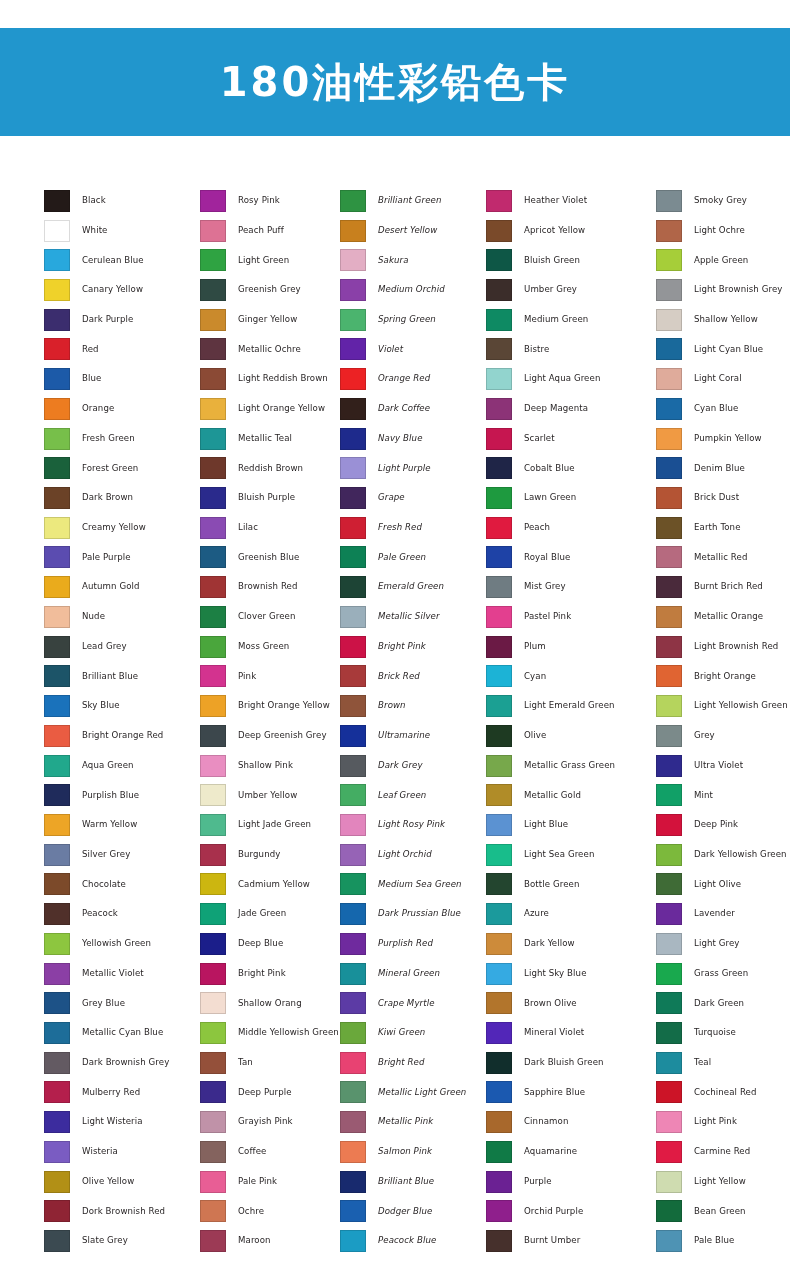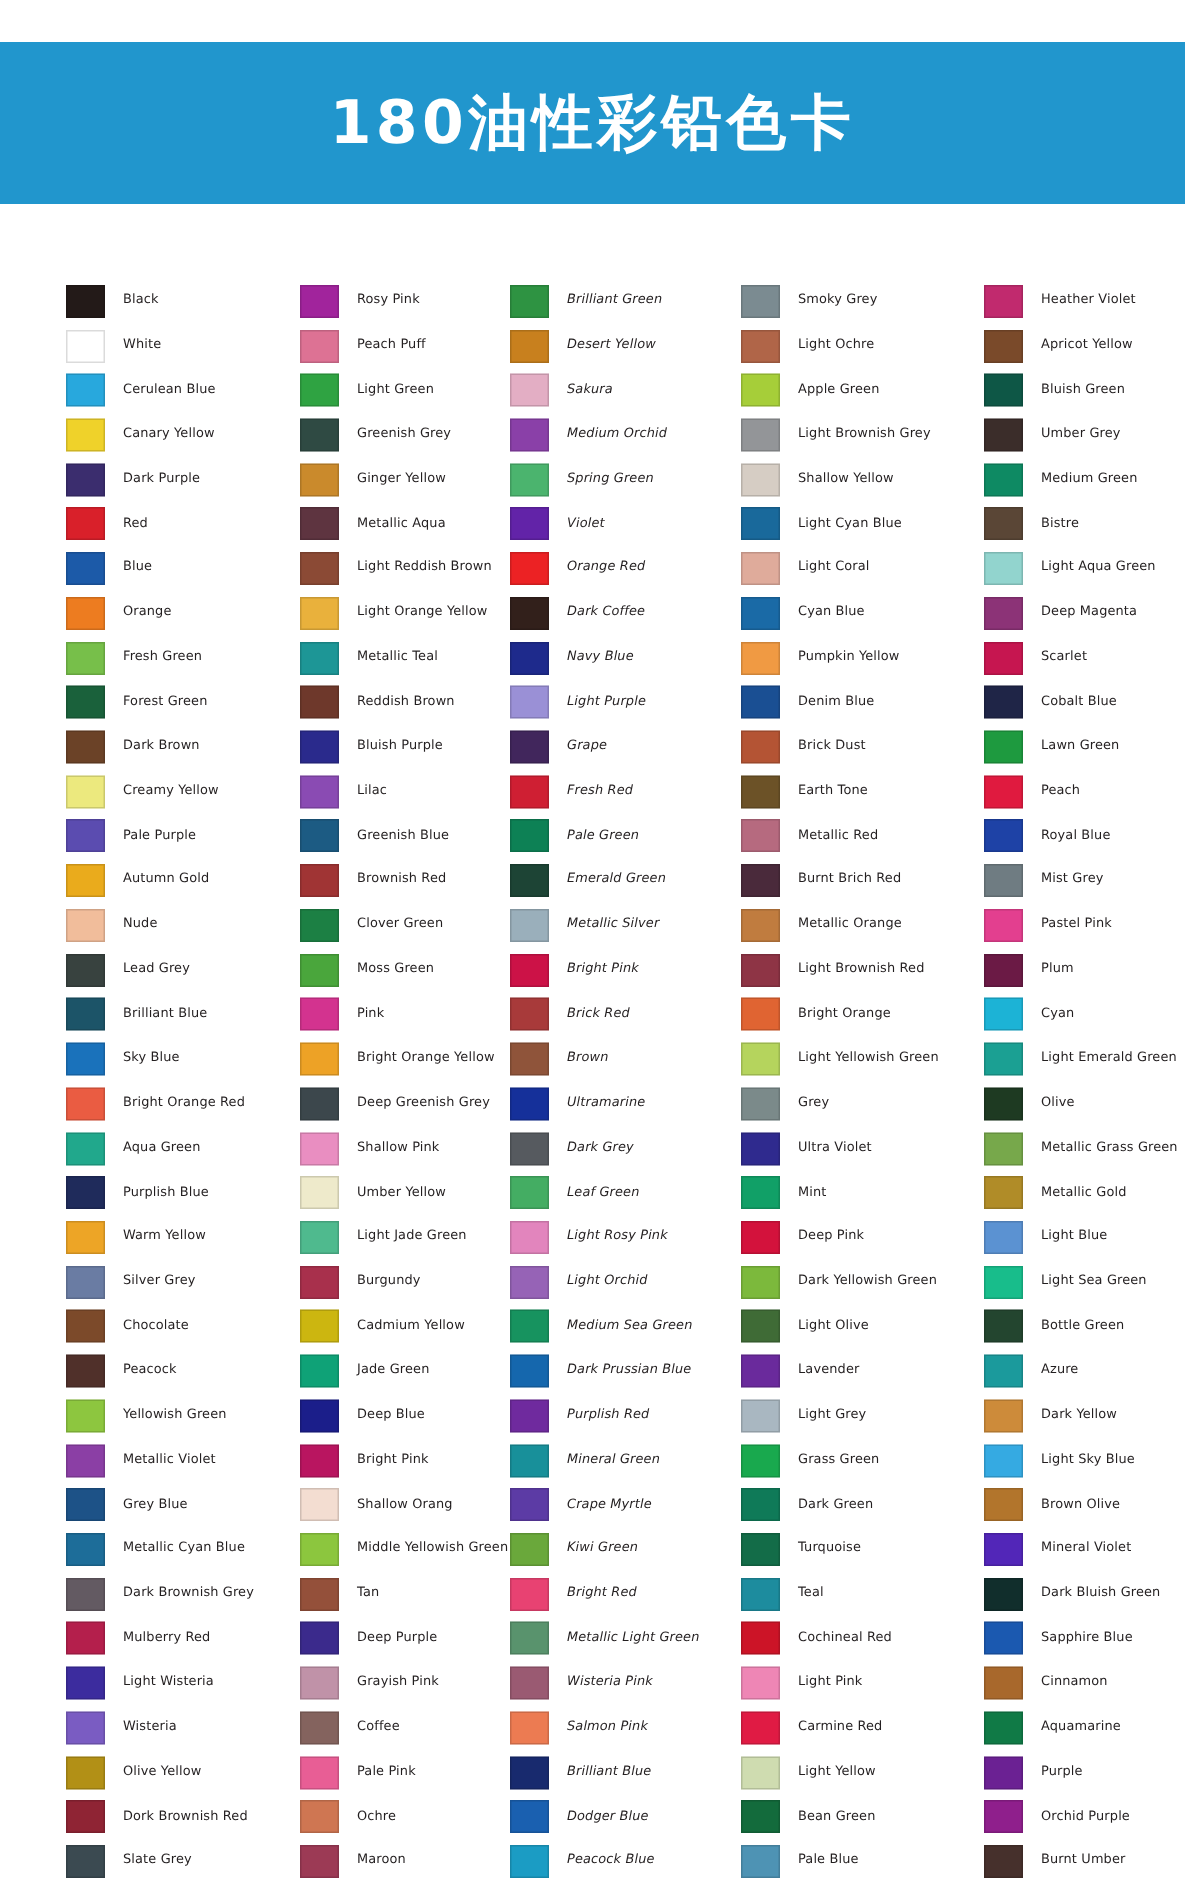--- a/index.html
+++ b/index.html
@@ -249,21 +249,21 @@
       <div class="swatch-row">
         <div class="swatch-chip" style="background: rgb(47, 74, 67);"></div>
         <div class="swatch-label">Greenish Grey</div>
       </div>
       <div class="swatch-row">
         <div class="swatch-chip" style="background: rgb(202, 138, 44);"></div>
         <div class="swatch-label">Ginger Yellow</div>
       </div>
       <div class="swatch-row">
         <div class="swatch-chip" style="background: rgb(94, 52, 64);"></div>
-        <div class="swatch-label">Metallic Aqua</div>
+        <div class="swatch-label">Metallic Ochre</div>
       </div>
       <div class="swatch-row">
         <div class="swatch-chip" style="background: rgb(139, 74, 53);"></div>
         <div class="swatch-label">Light  Reddish Brown</div>
       </div>
       <div class="swatch-row">
         <div class="swatch-chip" style="background: rgb(233, 177, 60);"></div>
         <div class="swatch-label">Light Orange Yellow</div>
       </div>
       <div class="swatch-row">
@@ -499,39 +499,185 @@
       <div class="swatch-row">
         <div class="swatch-chip" style="background: rgb(232, 66, 114);"></div>
         <div class="swatch-label">Bright Red</div>
       </div>
       <div class="swatch-row">
         <div class="swatch-chip" style="background: rgb(89, 147, 109);"></div>
         <div class="swatch-label">Metallic Light Green</div>
       </div>
       <div class="swatch-row">
         <div class="swatch-chip" style="background: rgb(154, 90, 114);"></div>
-        <div class="swatch-label">Wisteria Pink</div>
+        <div class="swatch-label">Metallic Pink</div>
       </div>
       <div class="swatch-row">
         <div class="swatch-chip" style="background: rgb(236, 123, 82);"></div>
         <div class="swatch-label">Salmon Pink</div>
       </div>
       <div class="swatch-row">
         <div class="swatch-chip" style="background: rgb(24, 42, 110);"></div>
         <div class="swatch-label">Brilliant Blue</div>
       </div>
       <div class="swatch-row">
         <div class="swatch-chip" style="background: rgb(26, 96, 176);"></div>
         <div class="swatch-label">Dodger Blue</div>
       </div>
       <div class="swatch-row">
         <div class="swatch-chip" style="background: rgb(27, 156, 196);"></div>
         <div class="swatch-label">Peacock Blue</div>
       </div>
     </div>
+    <div class="swatch-column col-4">
+      <div class="swatch-row">
+        <div class="swatch-chip" style="background: rgb(193, 42, 110);"></div>
+        <div class="swatch-label">Heather Violet</div>
+      </div>
+      <div class="swatch-row">
+        <div class="swatch-chip" style="background: rgb(122, 74, 42);"></div>
+        <div class="swatch-label">Apricot Yellow</div>
+      </div>
+      <div class="swatch-row">
+        <div class="swatch-chip" style="background: rgb(14, 87, 70);"></div>
+        <div class="swatch-label">Bluish Green</div>
+      </div>
+      <div class="swatch-row">
+        <div class="swatch-chip" style="background: rgb(59, 45, 42);"></div>
+        <div class="swatch-label">Umber Grey</div>
+      </div>
+      <div class="swatch-row">
+        <div class="swatch-chip" style="background: rgb(14, 138, 99);"></div>
+        <div class="swatch-label">Medium Green</div>
+      </div>
+      <div class="swatch-row">
+        <div class="swatch-chip" style="background: rgb(90, 70, 54);"></div>
+        <div class="swatch-label">Bistre</div>
+      </div>
+      <div class="swatch-row">
+        <div class="swatch-chip" style="background: rgb(146, 212, 206);"></div>
+        <div class="swatch-label">Light Aqua Green</div>
+      </div>
+      <div class="swatch-row">
+        <div class="swatch-chip" style="background: rgb(140, 51, 119);"></div>
+        <div class="swatch-label">Deep Magenta</div>
+      </div>
+      <div class="swatch-row">
+        <div class="swatch-chip" style="background: rgb(198, 22, 80);"></div>
+        <div class="swatch-label">Scarlet</div>
+      </div>
+      <div class="swatch-row">
+        <div class="swatch-chip" style="background: rgb(31, 37, 71);"></div>
+        <div class="swatch-label">Cobalt Blue</div>
+      </div>
+      <div class="swatch-row">
+        <div class="swatch-chip" style="background: rgb(30, 154, 63);"></div>
+        <div class="swatch-label">Lawn Green</div>
+      </div>
+      <div class="swatch-row">
+        <div class="swatch-chip" style="background: rgb(224, 26, 63);"></div>
+        <div class="swatch-label">Peach</div>
+      </div>
+      <div class="swatch-row">
+        <div class="swatch-chip" style="background: rgb(30, 66, 166);"></div>
+        <div class="swatch-label">Royal Blue</div>
+      </div>
+      <div class="swatch-row">
+        <div class="swatch-chip" style="background: rgb(111, 124, 130);"></div>
+        <div class="swatch-label">Mist Grey</div>
+      </div>
+      <div class="swatch-row">
+        <div class="swatch-chip" style="background: rgb(227, 63, 143);"></div>
+        <div class="swatch-label">Pastel Pink</div>
+      </div>
+      <div class="swatch-row">
+        <div class="swatch-chip" style="background: rgb(107, 26, 69);"></div>
+        <div class="swatch-label">Plum</div>
+      </div>
+      <div class="swatch-row">
+        <div class="swatch-chip" style="background: rgb(28, 179, 214);"></div>
+        <div class="swatch-label">Cyan</div>
+      </div>
+      <div class="swatch-row">
+        <div class="swatch-chip" style="background: rgb(27, 160, 147);"></div>
+        <div class="swatch-label">Light Emerald Green</div>
+      </div>
+      <div class="swatch-row">
+        <div class="swatch-chip" style="background: rgb(30, 58, 34);"></div>
+        <div class="swatch-label">Olive</div>
+      </div>
+      <div class="swatch-row">
+        <div class="swatch-chip" style="background: rgb(119, 168, 75);"></div>
+        <div class="swatch-label">Metallic Grass Green</div>
+      </div>
+      <div class="swatch-row">
+        <div class="swatch-chip" style="background: rgb(176, 140, 40);"></div>
+        <div class="swatch-label">Metallic Gold</div>
+      </div>
+      <div class="swatch-row">
+        <div class="swatch-chip" style="background: rgb(91, 146, 210);"></div>
+        <div class="swatch-label">Light Blue</div>
+      </div>
+      <div class="swatch-row">
+        <div class="swatch-chip" style="background: rgb(24, 189, 139);"></div>
+        <div class="swatch-label">Light Sea Green</div>
+      </div>
+      <div class="swatch-row">
+        <div class="swatch-chip" style="background: rgb(35, 69, 47);"></div>
+        <div class="swatch-label">Bottle Green</div>
+      </div>
+      <div class="swatch-row">
+        <div class="swatch-chip" style="background: rgb(27, 154, 156);"></div>
+        <div class="swatch-label">Azure</div>
+      </div>
+      <div class="swatch-row">
+        <div class="swatch-chip" style="background: rgb(205, 139, 58);"></div>
+        <div class="swatch-label">Dark Yellow</div>
+      </div>
+      <div class="swatch-row">
+        <div class="swatch-chip" style="background: rgb(53, 170, 226);"></div>
+        <div class="swatch-label">Light Sky Blue</div>
+      </div>
+      <div class="swatch-row">
+        <div class="swatch-chip" style="background: rgb(178, 117, 44);"></div>
+        <div class="swatch-label">Brown Olive</div>
+      </div>
+      <div class="swatch-row">
+        <div class="swatch-chip" style="background: rgb(82, 38, 184);"></div>
+        <div class="swatch-label">Mineral Violet</div>
+      </div>
+      <div class="swatch-row">
+        <div class="swatch-chip" style="background: rgb(17, 46, 44);"></div>
+        <div class="swatch-label">Dark Bluish Green</div>
+      </div>
+      <div class="swatch-row">
+        <div class="swatch-chip" style="background: rgb(27, 89, 176);"></div>
+        <div class="swatch-label">Sapphire Blue</div>
+      </div>
+      <div class="swatch-row">
+        <div class="swatch-chip" style="background: rgb(168, 104, 44);"></div>
+        <div class="swatch-label">Cinnamon</div>
+      </div>
+      <div class="swatch-row">
+        <div class="swatch-chip" style="background: rgb(16, 122, 70);"></div>
+        <div class="swatch-label">Aquamarine</div>
+      </div>
+      <div class="swatch-row">
+        <div class="swatch-chip" style="background: rgb(107, 33, 147);"></div>
+        <div class="swatch-label">Purple</div>
+      </div>
+      <div class="swatch-row">
+        <div class="swatch-chip" style="background: rgb(143, 31, 140);"></div>
+        <div class="swatch-label">Orchid Purple</div>
+      </div>
+      <div class="swatch-row">
+        <div class="swatch-chip" style="background: rgb(70, 48, 44);"></div>
+        <div class="swatch-label">Burnt Umber</div>
+      </div>
+    </div>
     <div class="swatch-column col-3">
       <div class="swatch-row">
         <div class="swatch-chip" style="background: rgb(123, 139, 145);"></div>
         <div class="swatch-label">Smoky Grey</div>
       </div>
       <div class="swatch-row">
         <div class="swatch-chip" style="background: rgb(176, 101, 72);"></div>
         <div class="swatch-label">Light Ochre</div>
       </div>
       <div class="swatch-row">
@@ -662,161 +808,15 @@
         <div class="swatch-chip" style="background: rgb(207, 220, 176);"></div>
         <div class="swatch-label">Light Yellow</div>
       </div>
       <div class="swatch-row">
         <div class="swatch-chip" style="background: rgb(19, 107, 60);"></div>
         <div class="swatch-label">Bean Green</div>
       </div>
       <div class="swatch-row">
         <div class="swatch-chip" style="background: rgb(78, 147, 180);"></div>
         <div class="swatch-label">Pale Blue</div>
-      </div>
-    </div>
-    <div class="swatch-column col-4">
-      <div class="swatch-row">
-        <div class="swatch-chip" style="background: rgb(193, 42, 110);"></div>
-        <div class="swatch-label">Heather Violet</div>
-      </div>
-      <div class="swatch-row">
-        <div class="swatch-chip" style="background: rgb(122, 74, 42);"></div>
-        <div class="swatch-label">Apricot Yellow</div>
-      </div>
-      <div class="swatch-row">
-        <div class="swatch-chip" style="background: rgb(14, 87, 70);"></div>
-        <div class="swatch-label">Bluish Green</div>
-      </div>
-      <div class="swatch-row">
-        <div class="swatch-chip" style="background: rgb(59, 45, 42);"></div>
-        <div class="swatch-label">Umber Grey</div>
-      </div>
-      <div class="swatch-row">
-        <div class="swatch-chip" style="background: rgb(14, 138, 99);"></div>
-        <div class="swatch-label">Medium Green</div>
-      </div>
-      <div class="swatch-row">
-        <div class="swatch-chip" style="background: rgb(90, 70, 54);"></div>
-        <div class="swatch-label">Bistre</div>
-      </div>
-      <div class="swatch-row">
-        <div class="swatch-chip" style="background: rgb(146, 212, 206);"></div>
-        <div class="swatch-label">Light Aqua Green</div>
-      </div>
-      <div class="swatch-row">
-        <div class="swatch-chip" style="background: rgb(140, 51, 119);"></div>
-        <div class="swatch-label">Deep Magenta</div>
-      </div>
-      <div class="swatch-row">
-        <div class="swatch-chip" style="background: rgb(198, 22, 80);"></div>
-        <div class="swatch-label">Scarlet</div>
-      </div>
-      <div class="swatch-row">
-        <div class="swatch-chip" style="background: rgb(31, 37, 71);"></div>
-        <div class="swatch-label">Cobalt Blue</div>
-      </div>
-      <div class="swatch-row">
-        <div class="swatch-chip" style="background: rgb(30, 154, 63);"></div>
-        <div class="swatch-label">Lawn Green</div>
-      </div>
-      <div class="swatch-row">
-        <div class="swatch-chip" style="background: rgb(224, 26, 63);"></div>
-        <div class="swatch-label">Peach</div>
-      </div>
-      <div class="swatch-row">
-        <div class="swatch-chip" style="background: rgb(30, 66, 166);"></div>
-        <div class="swatch-label">Royal Blue</div>
-      </div>
-      <div class="swatch-row">
-        <div class="swatch-chip" style="background: rgb(111, 124, 130);"></div>
-        <div class="swatch-label">Mist Grey</div>
-      </div>
-      <div class="swatch-row">
-        <div class="swatch-chip" style="background: rgb(227, 63, 143);"></div>
-        <div class="swatch-label">Pastel Pink</div>
-      </div>
-      <div class="swatch-row">
-        <div class="swatch-chip" style="background: rgb(107, 26, 69);"></div>
-        <div class="swatch-label">Plum</div>
-      </div>
-      <div class="swatch-row">
-        <div class="swatch-chip" style="background: rgb(28, 179, 214);"></div>
-        <div class="swatch-label">Cyan</div>
-      </div>
-      <div class="swatch-row">
-        <div class="swatch-chip" style="background: rgb(27, 160, 147);"></div>
-        <div class="swatch-label">Light Emerald Green</div>
-      </div>
-      <div class="swatch-row">
-        <div class="swatch-chip" style="background: rgb(30, 58, 34);"></div>
-        <div class="swatch-label">Olive</div>
-      </div>
-      <div class="swatch-row">
-        <div class="swatch-chip" style="background: rgb(119, 168, 75);"></div>
-        <div class="swatch-label">Metallic Grass Green</div>
-      </div>
-      <div class="swatch-row">
-        <div class="swatch-chip" style="background: rgb(176, 140, 40);"></div>
-        <div class="swatch-label">Metallic Gold</div>
-      </div>
-      <div class="swatch-row">
-        <div class="swatch-chip" style="background: rgb(91, 146, 210);"></div>
-        <div class="swatch-label">Light Blue</div>
-      </div>
-      <div class="swatch-row">
-        <div class="swatch-chip" style="background: rgb(24, 189, 139);"></div>
-        <div class="swatch-label">Light Sea Green</div>
-      </div>
-      <div class="swatch-row">
-        <div class="swatch-chip" style="background: rgb(35, 69, 47);"></div>
-        <div class="swatch-label">Bottle Green</div>
-      </div>
-      <div class="swatch-row">
-        <div class="swatch-chip" style="background: rgb(27, 154, 156);"></div>
-        <div class="swatch-label">Azure</div>
-      </div>
-      <div class="swatch-row">
-        <div class="swatch-chip" style="background: rgb(205, 139, 58);"></div>
-        <div class="swatch-label">Dark Yellow</div>
-      </div>
-      <div class="swatch-row">
-        <div class="swatch-chip" style="background: rgb(53, 170, 226);"></div>
-        <div class="swatch-label">Light Sky Blue</div>
-      </div>
-      <div class="swatch-row">
-        <div class="swatch-chip" style="background: rgb(178, 117, 44);"></div>
-        <div class="swatch-label">Brown Olive</div>
-      </div>
-      <div class="swatch-row">
-        <div class="swatch-chip" style="background: rgb(82, 38, 184);"></div>
-        <div class="swatch-label">Mineral Violet</div>
-      </div>
-      <div class="swatch-row">
-        <div class="swatch-chip" style="background: rgb(17, 46, 44);"></div>
-        <div class="swatch-label">Dark Bluish Green</div>
-      </div>
-      <div class="swatch-row">
-        <div class="swatch-chip" style="background: rgb(27, 89, 176);"></div>
-        <div class="swatch-label">Sapphire Blue</div>
-      </div>
-      <div class="swatch-row">
-        <div class="swatch-chip" style="background: rgb(168, 104, 44);"></div>
-        <div class="swatch-label">Cinnamon</div>
-      </div>
-      <div class="swatch-row">
-        <div class="swatch-chip" style="background: rgb(16, 122, 70);"></div>
-        <div class="swatch-label">Aquamarine</div>
-      </div>
-      <div class="swatch-row">
-        <div class="swatch-chip" style="background: rgb(107, 33, 147);"></div>
-        <div class="swatch-label">Purple</div>
-      </div>
-      <div class="swatch-row">
-        <div class="swatch-chip" style="background: rgb(143, 31, 140);"></div>
-        <div class="swatch-label">Orchid Purple</div>
-      </div>
-      <div class="swatch-row">
-        <div class="swatch-chip" style="background: rgb(70, 48, 44);"></div>
-        <div class="swatch-label">Burnt Umber</div>
       </div>
     </div>
   </div>
 
 </body></html>

